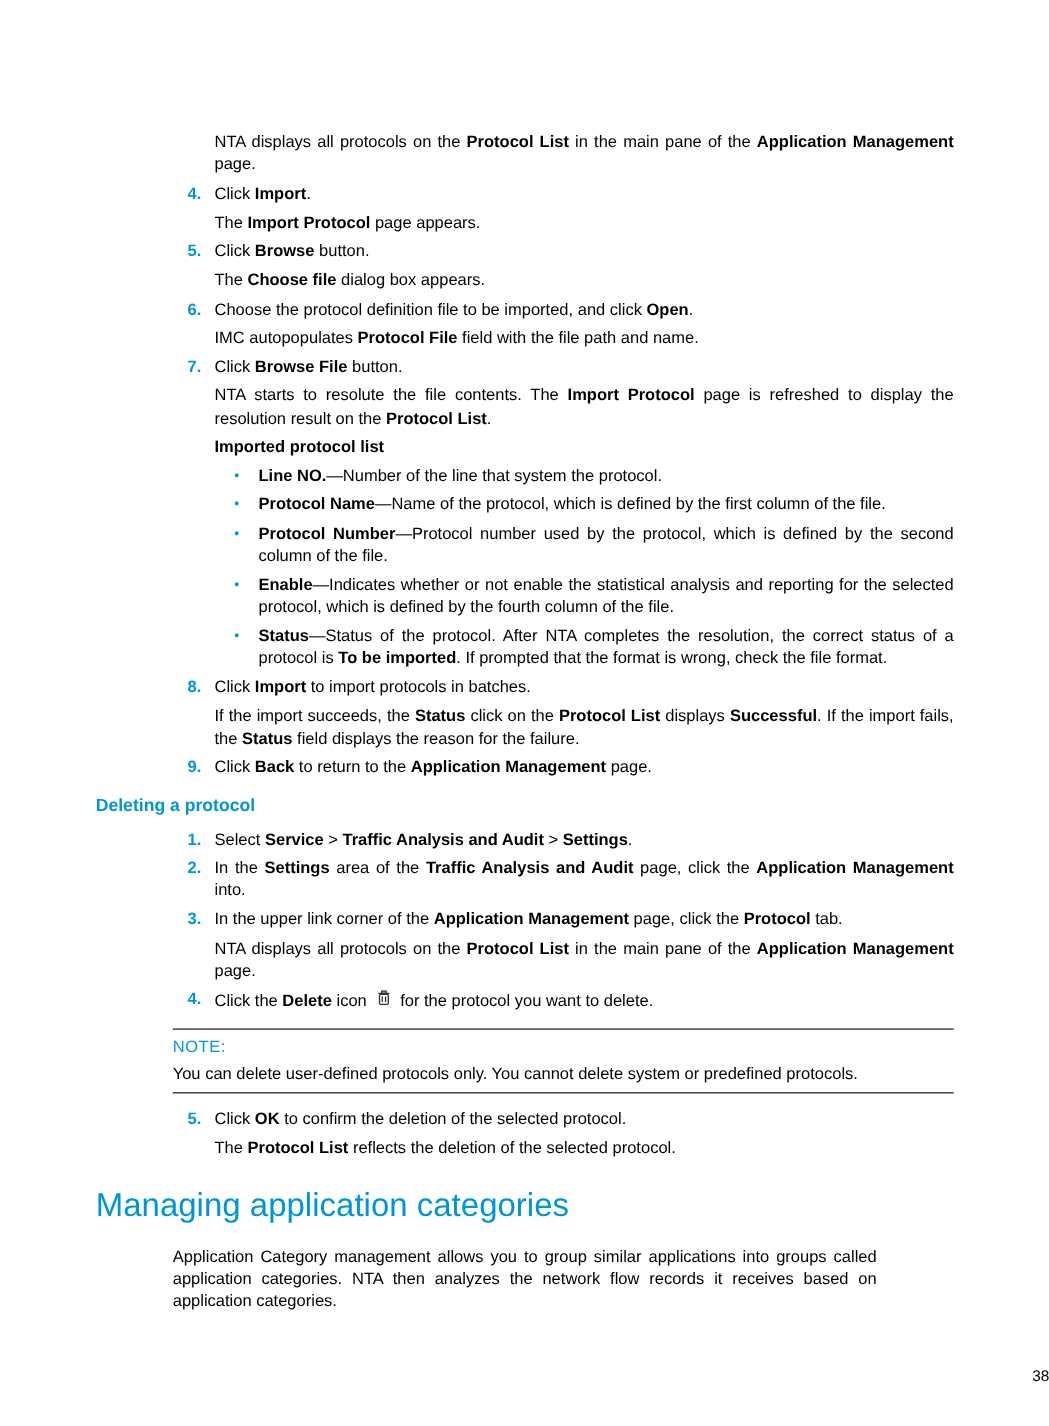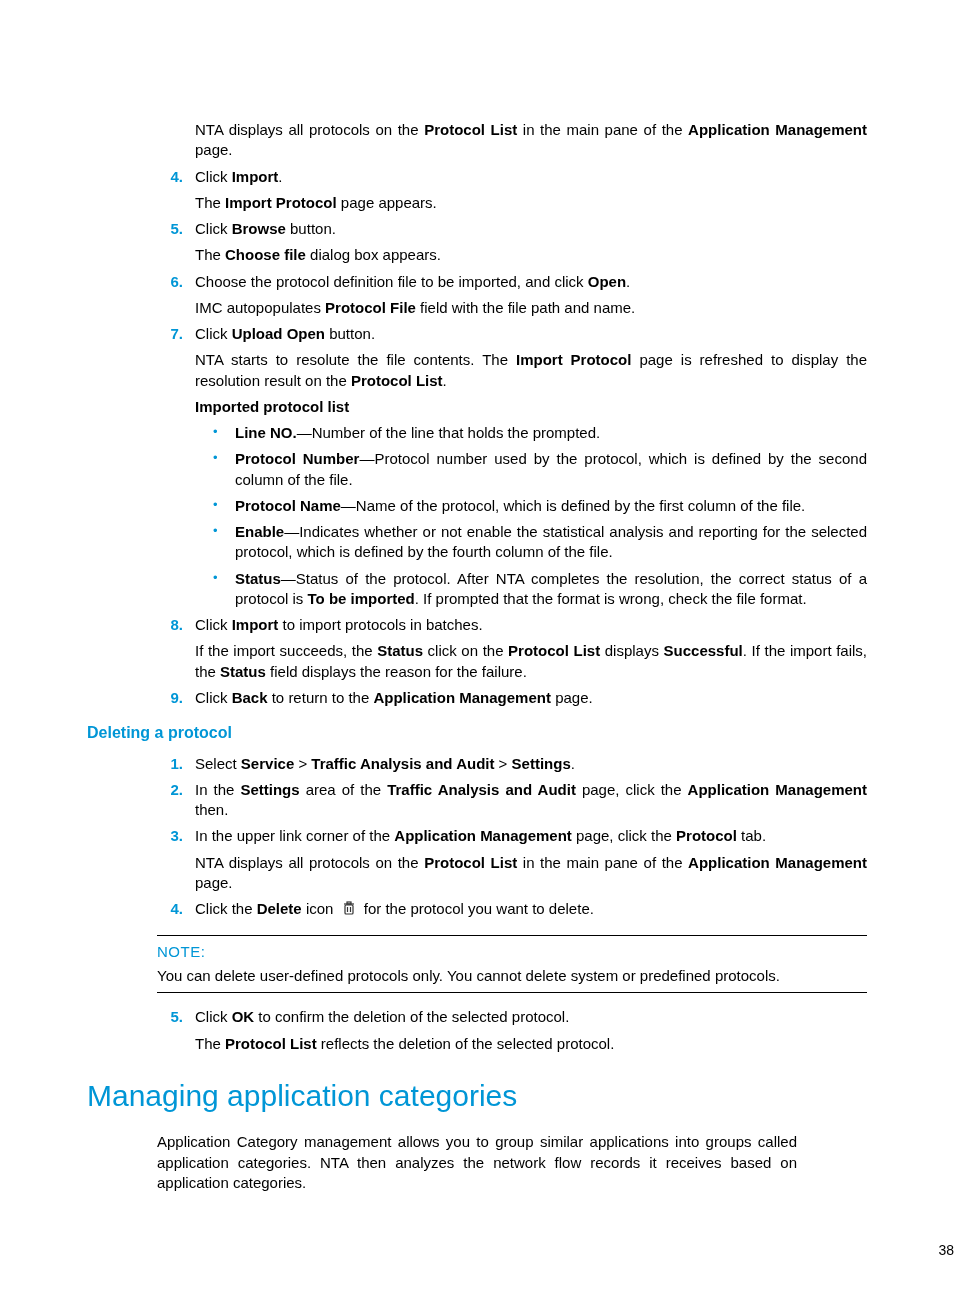--- a/index.html
+++ b/index.html
@@ -147,27 +147,27 @@
     <li>
       <span class="num">6.</span>
       <div class="step-body">
         <p><span>Choose the protocol definition file to be imported, and click </span><b>Open</b><span>.</span></p>
         <p><span>IMC autopopulates </span><b>Protocol File</b><span> field with the file path and name.</span></p>
       </div>
     </li>
     <li>
       <span class="num">7.</span>
       <div class="step-body">
-        <p><span>Click </span><b>Upload Open</b><span> button.</span></p>
+        <p><span>Click </span><b>Browse File</b><span> button.</span></p>
         <p><span>NTA starts to resolute the file contents. The </span><b>Import Protocol</b><span> page is refreshed to display the resolution result on the </span><b>Protocol List</b><span>.</span></p>
         <p class="sub-heading">Imported protocol list</p>
         <ul class="sublist">
-          <li><b>Line NO.</b><span>—Number of the line that holds the prompted.</span></li>
+          <li><b>Line NO.</b><span>—Number of the line that system the protocol.</span></li>
+          <li><b>Protocol Name</b><span>—Name of the protocol, which is defined by the first column of the file.</span></li>
           <li><b>Protocol Number</b><span>—Protocol number used by the protocol, which is defined by the second column of the file.</span></li>
-          <li><b>Protocol Name</b><span>—Name of the protocol, which is defined by the first column of the file.</span></li>
           <li><b>Enable</b><span>—Indicates whether or not enable the statistical analysis and reporting for the selected protocol, which is defined by the fourth column of the file.</span></li>
           <li><b>Status</b><span>—Status of the protocol. After NTA completes the resolution, the correct status of a protocol is </span><b>To be imported</b><span>. If prompted that the format is wrong, check the file format.</span></li>
         </ul>
       </div>
     </li>
     <li>
       <span class="num">8.</span>
       <div class="step-body">
         <p><span>Click </span><b>Import</b><span> to import protocols in batches.</span></p>
         <p><span>If the import succeeds, the </span><b>Status</b><span> click on the </span><b>Protocol List</b><span> displays </span><b>Successful</b><span>. If the import fails, the </span><b>Status</b><span> field displays the reason for the failure.</span></p>
@@ -186,21 +186,21 @@
   <ol class="numbered" style="margin-left:72px;">
     <li>
       <span class="num">1.</span>
       <div class="step-body">
         <p><span>Select </span><b>Service</b><span> &gt; </span><b>Traffic Analysis and Audit</b><span> &gt; </span><b>Settings</b><span>.</span></p>
       </div>
     </li>
     <li>
       <span class="num">2.</span>
       <div class="step-body">
-        <p><span>In the </span><b>Settings</b><span> area of the </span><b>Traffic Analysis and Audit</b><span> page, click the </span><b>Application Management</b><span> then.</span></p>
+        <p><span>In the </span><b>Settings</b><span> area of the </span><b>Traffic Analysis and Audit</b><span> page, click the </span><b>Application Management</b><span> into.</span></p>
       </div>
     </li>
     <li>
       <span class="num">3.</span>
       <div class="step-body">
         <p><span>In the upper link corner of the </span><b>Application Management</b><span> page, click the </span><b>Protocol</b><span> tab.</span></p>
         <p><span>NTA displays all protocols on the </span><b>Protocol List</b><span> in the main pane of the </span><b>Application Management</b><span> page.</span></p>
       </div>
     </li>
     <li>

